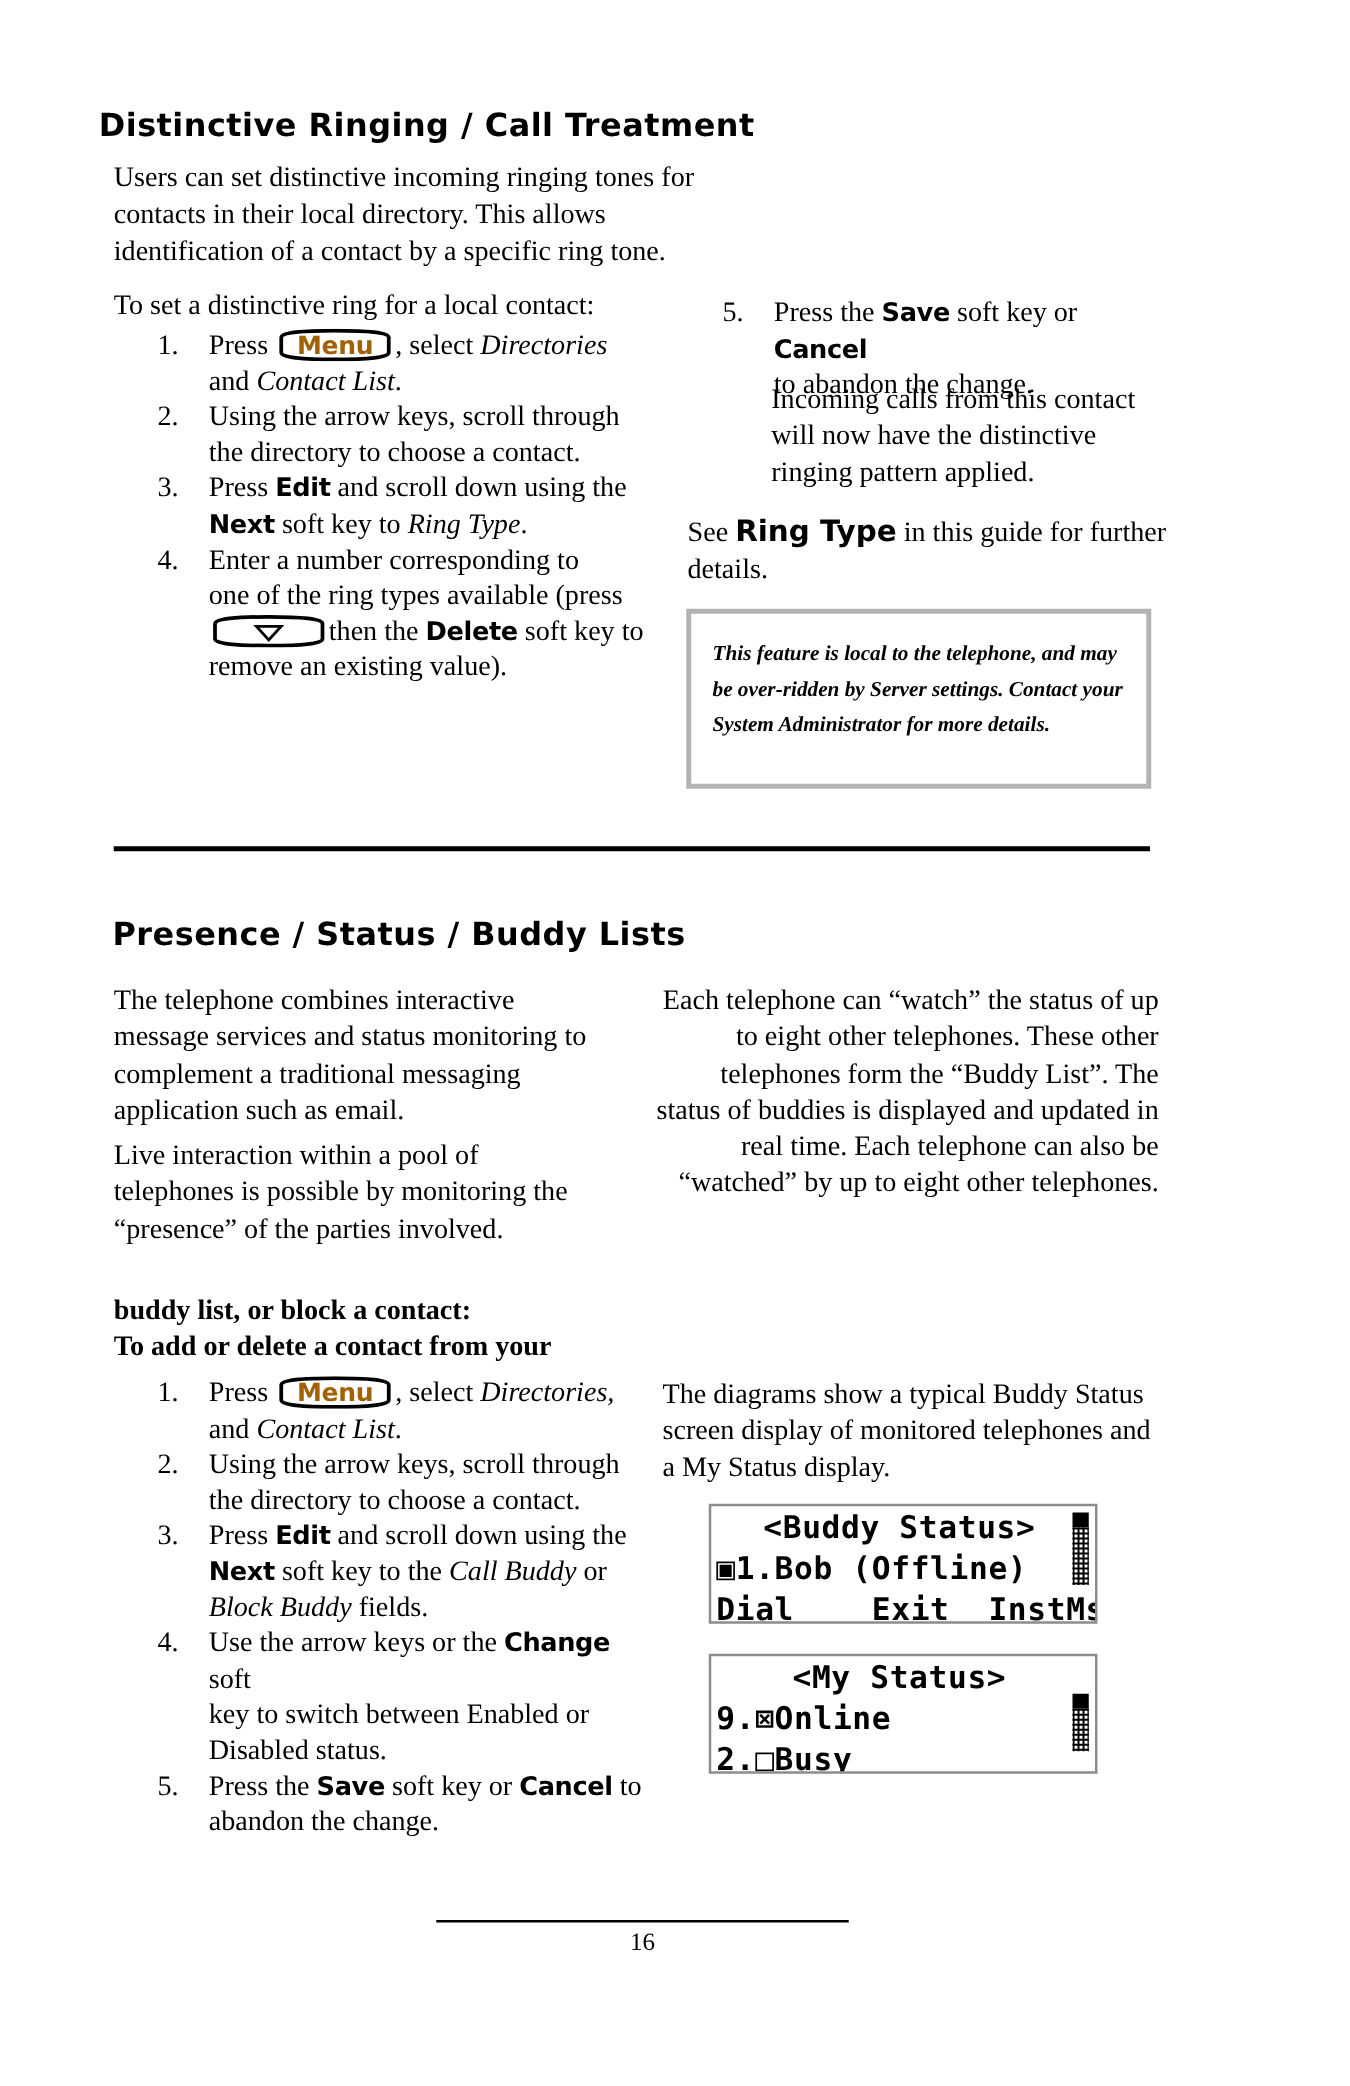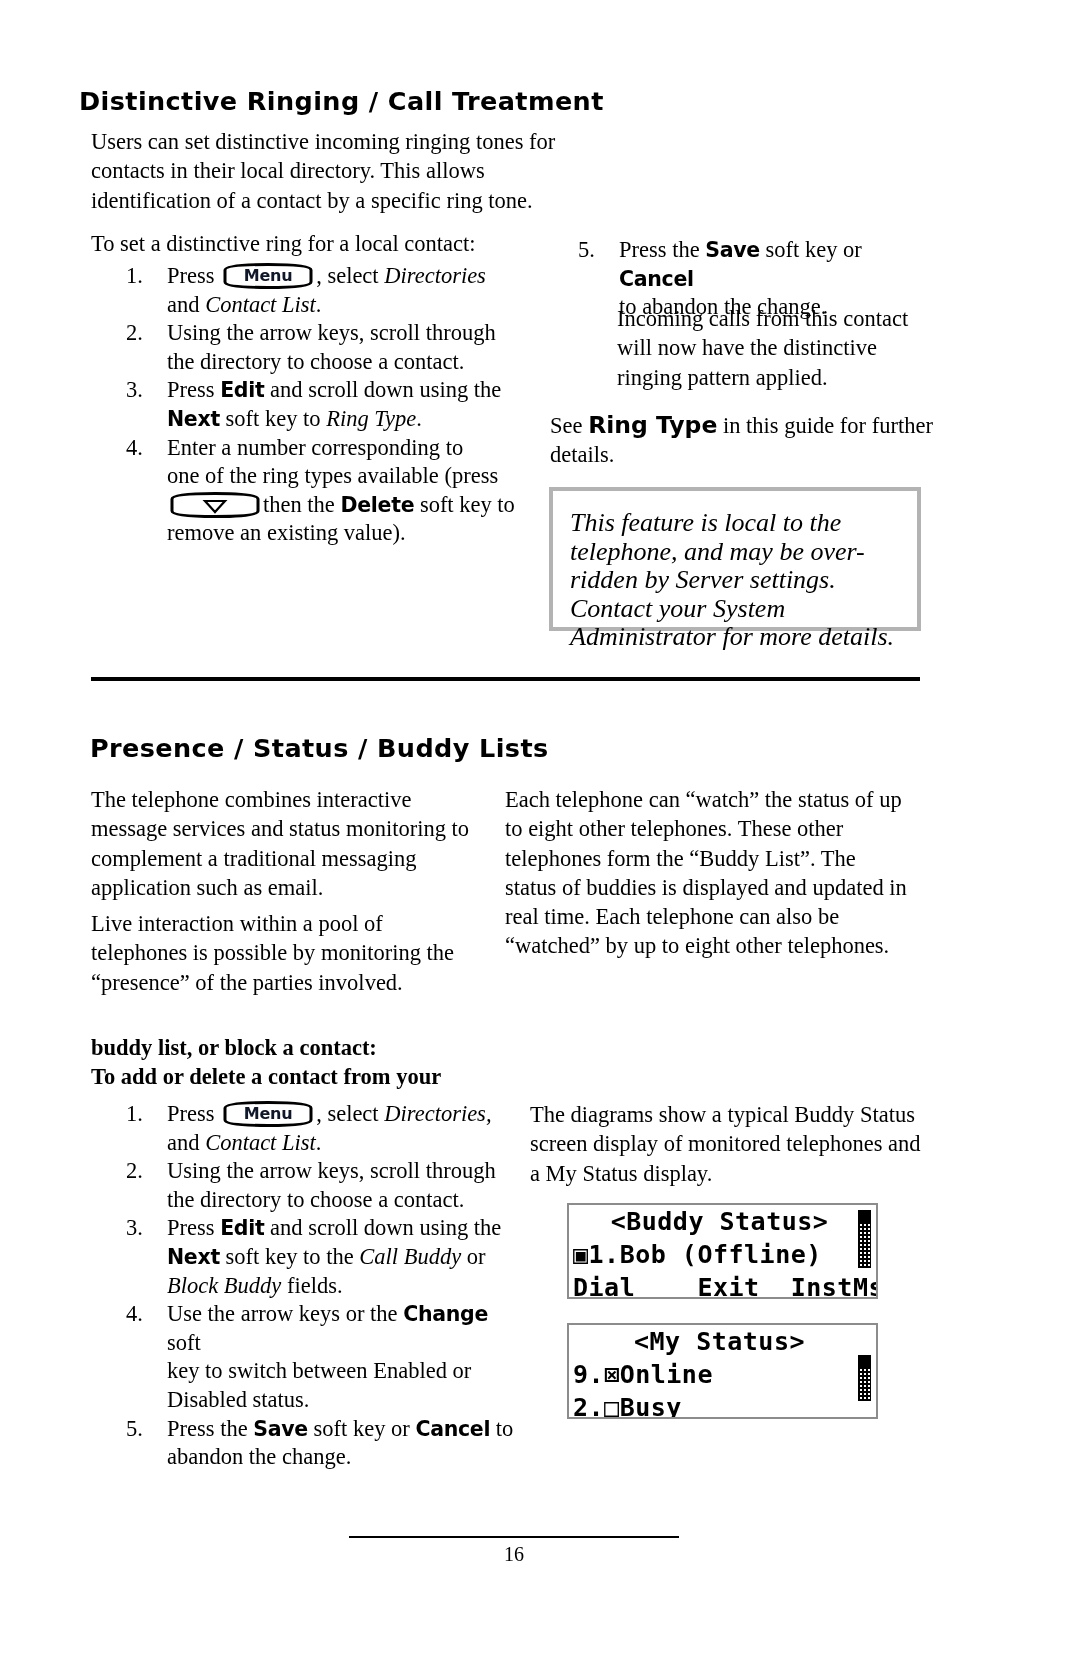--- a/index.html
+++ b/index.html
@@ -95,36 +95,37 @@
   .key .keylabel {
     position: absolute;
     left: 0; top: 0;
     width: 92px;
     height: 26px;
     display: flex;
     align-items: center;
     justify-content: center;
     font-family: "DejaVu Sans", "Liberation Sans", sans-serif;
     font-weight: bold;
-    font-size: 16px;
+    font-size: 20px;
     letter-spacing: -0.2px;
-    color: #0f172a;
+    color: #a16207;
   }
 
   
   .note-box {
     border: 4px solid #b3b3b3;
     background: #ffffff;
     box-sizing: border-box;
   }
   .note-text {
     font-style: italic;
-    font-size: 26px;
+    font-size: 17px;
     line-height: 28.5px;
     margin: 0;
+    font-weight: bold;
   }
 
   
   .rule {
     background: #000;
     height: 4px;
   }
 
   
   .lcd {
@@ -229,21 +230,21 @@
   <div class="rule" style="position:absolute; left:91px; top:677px; width:829px;"></div>
 
   <div style="position:absolute; left:90px; top:733px;">
     <div class="h-section">Presence / Status / Buddy Lists</div>
   </div>
 
   <div class="para" style="position:absolute; left:91px; top:909px; width:380px;">Live interaction within a pool of telephones is possible by monitoring the “presence” of the parties involved.</div>
 
   <div class="para" style="position:absolute; left:91px; top:785px; width:380px;">The telephone combines interactive message services and status monitoring to complement a traditional messaging application such as email.</div>
 
-  <div class="para" style="position:absolute; left:505px; top:785px; width:405px;">Each telephone can “watch” the status of up to eight other telephones.  These other telephones form the “Buddy List”.  The status of buddies is displayed and updated in real time.  Each telephone can also be “watched” by up to eight other telephones.</div>
+  <div class="para" style="position:absolute; left:522px; top:785px; width:405px;text-align:right;">Each telephone can “watch” the status of up to eight other telephones.  These other telephones form the “Buddy List”.  The status of buddies is displayed and updated in real time.  Each telephone can also be “watched” by up to eight other telephones.</div>
 
   <div style="position:absolute; left:91px; top:1033px; width:420px;">
     <div class="sub-head">buddy list, or block a contact:</div>
     <div class="sub-head">To add or delete a contact from your</div>
   </div>
 
   <ol class="steps" style="position:absolute; left:126px; top:1100px; width:400px;">
     <li>
       <span class="num">1.</span>
       <span>Press&nbsp;<span class="key"><svg width="92" height="26" viewBox="0 0 92 26">

